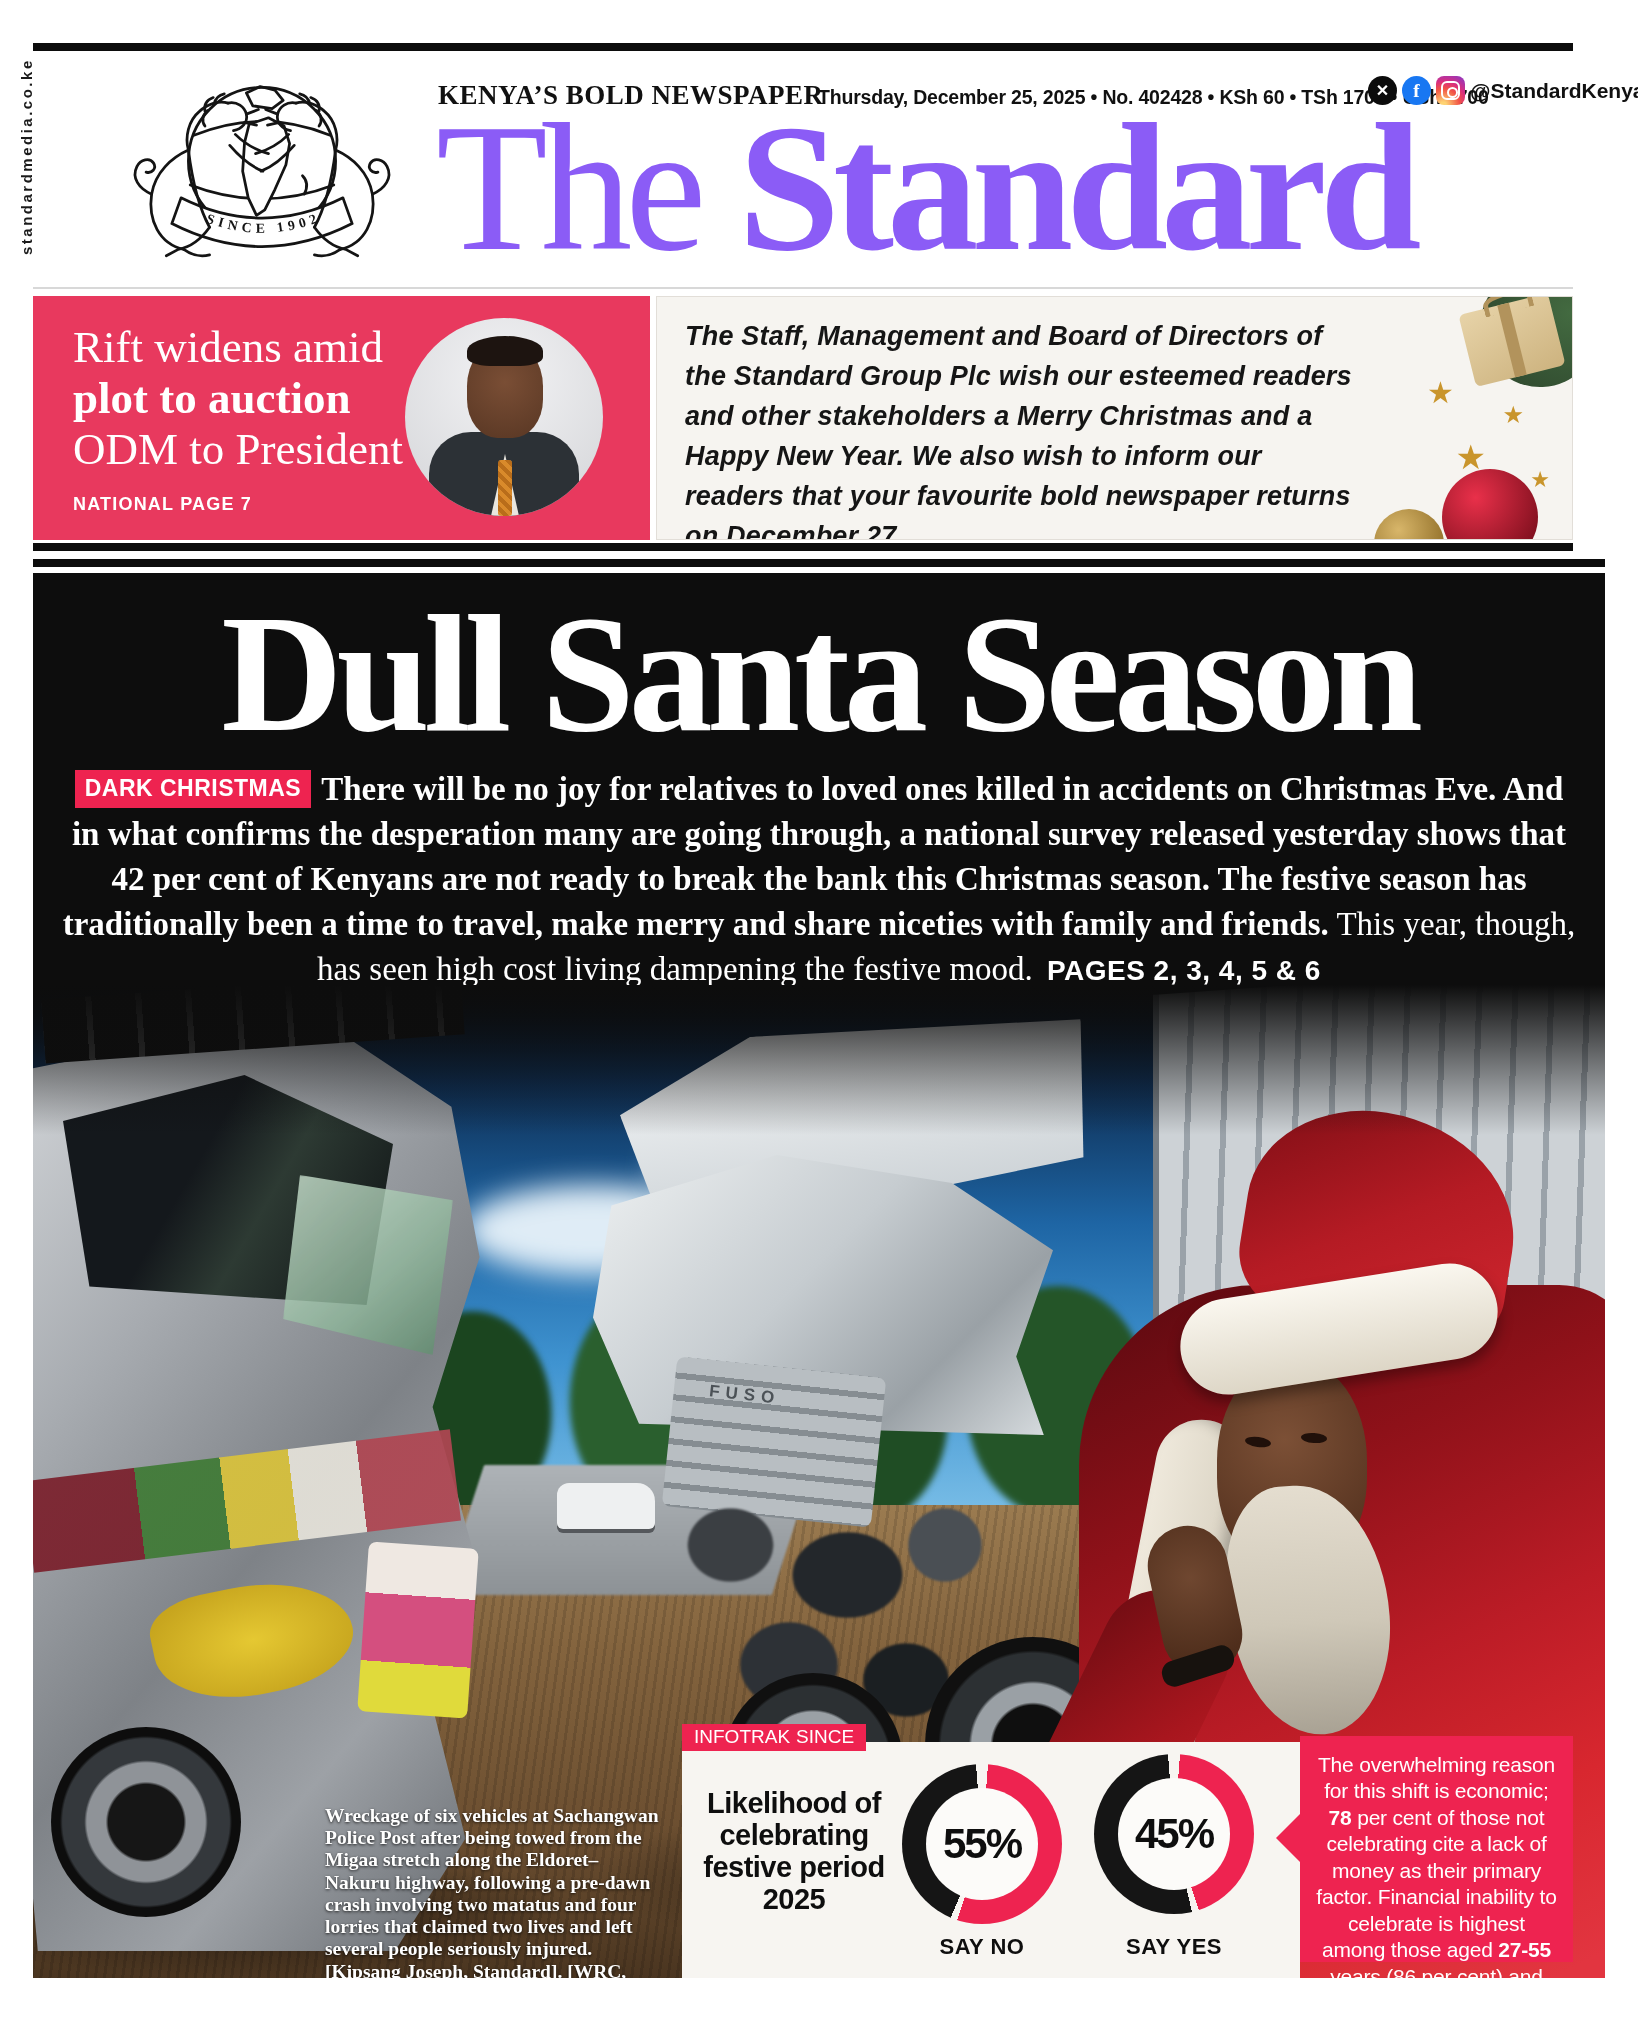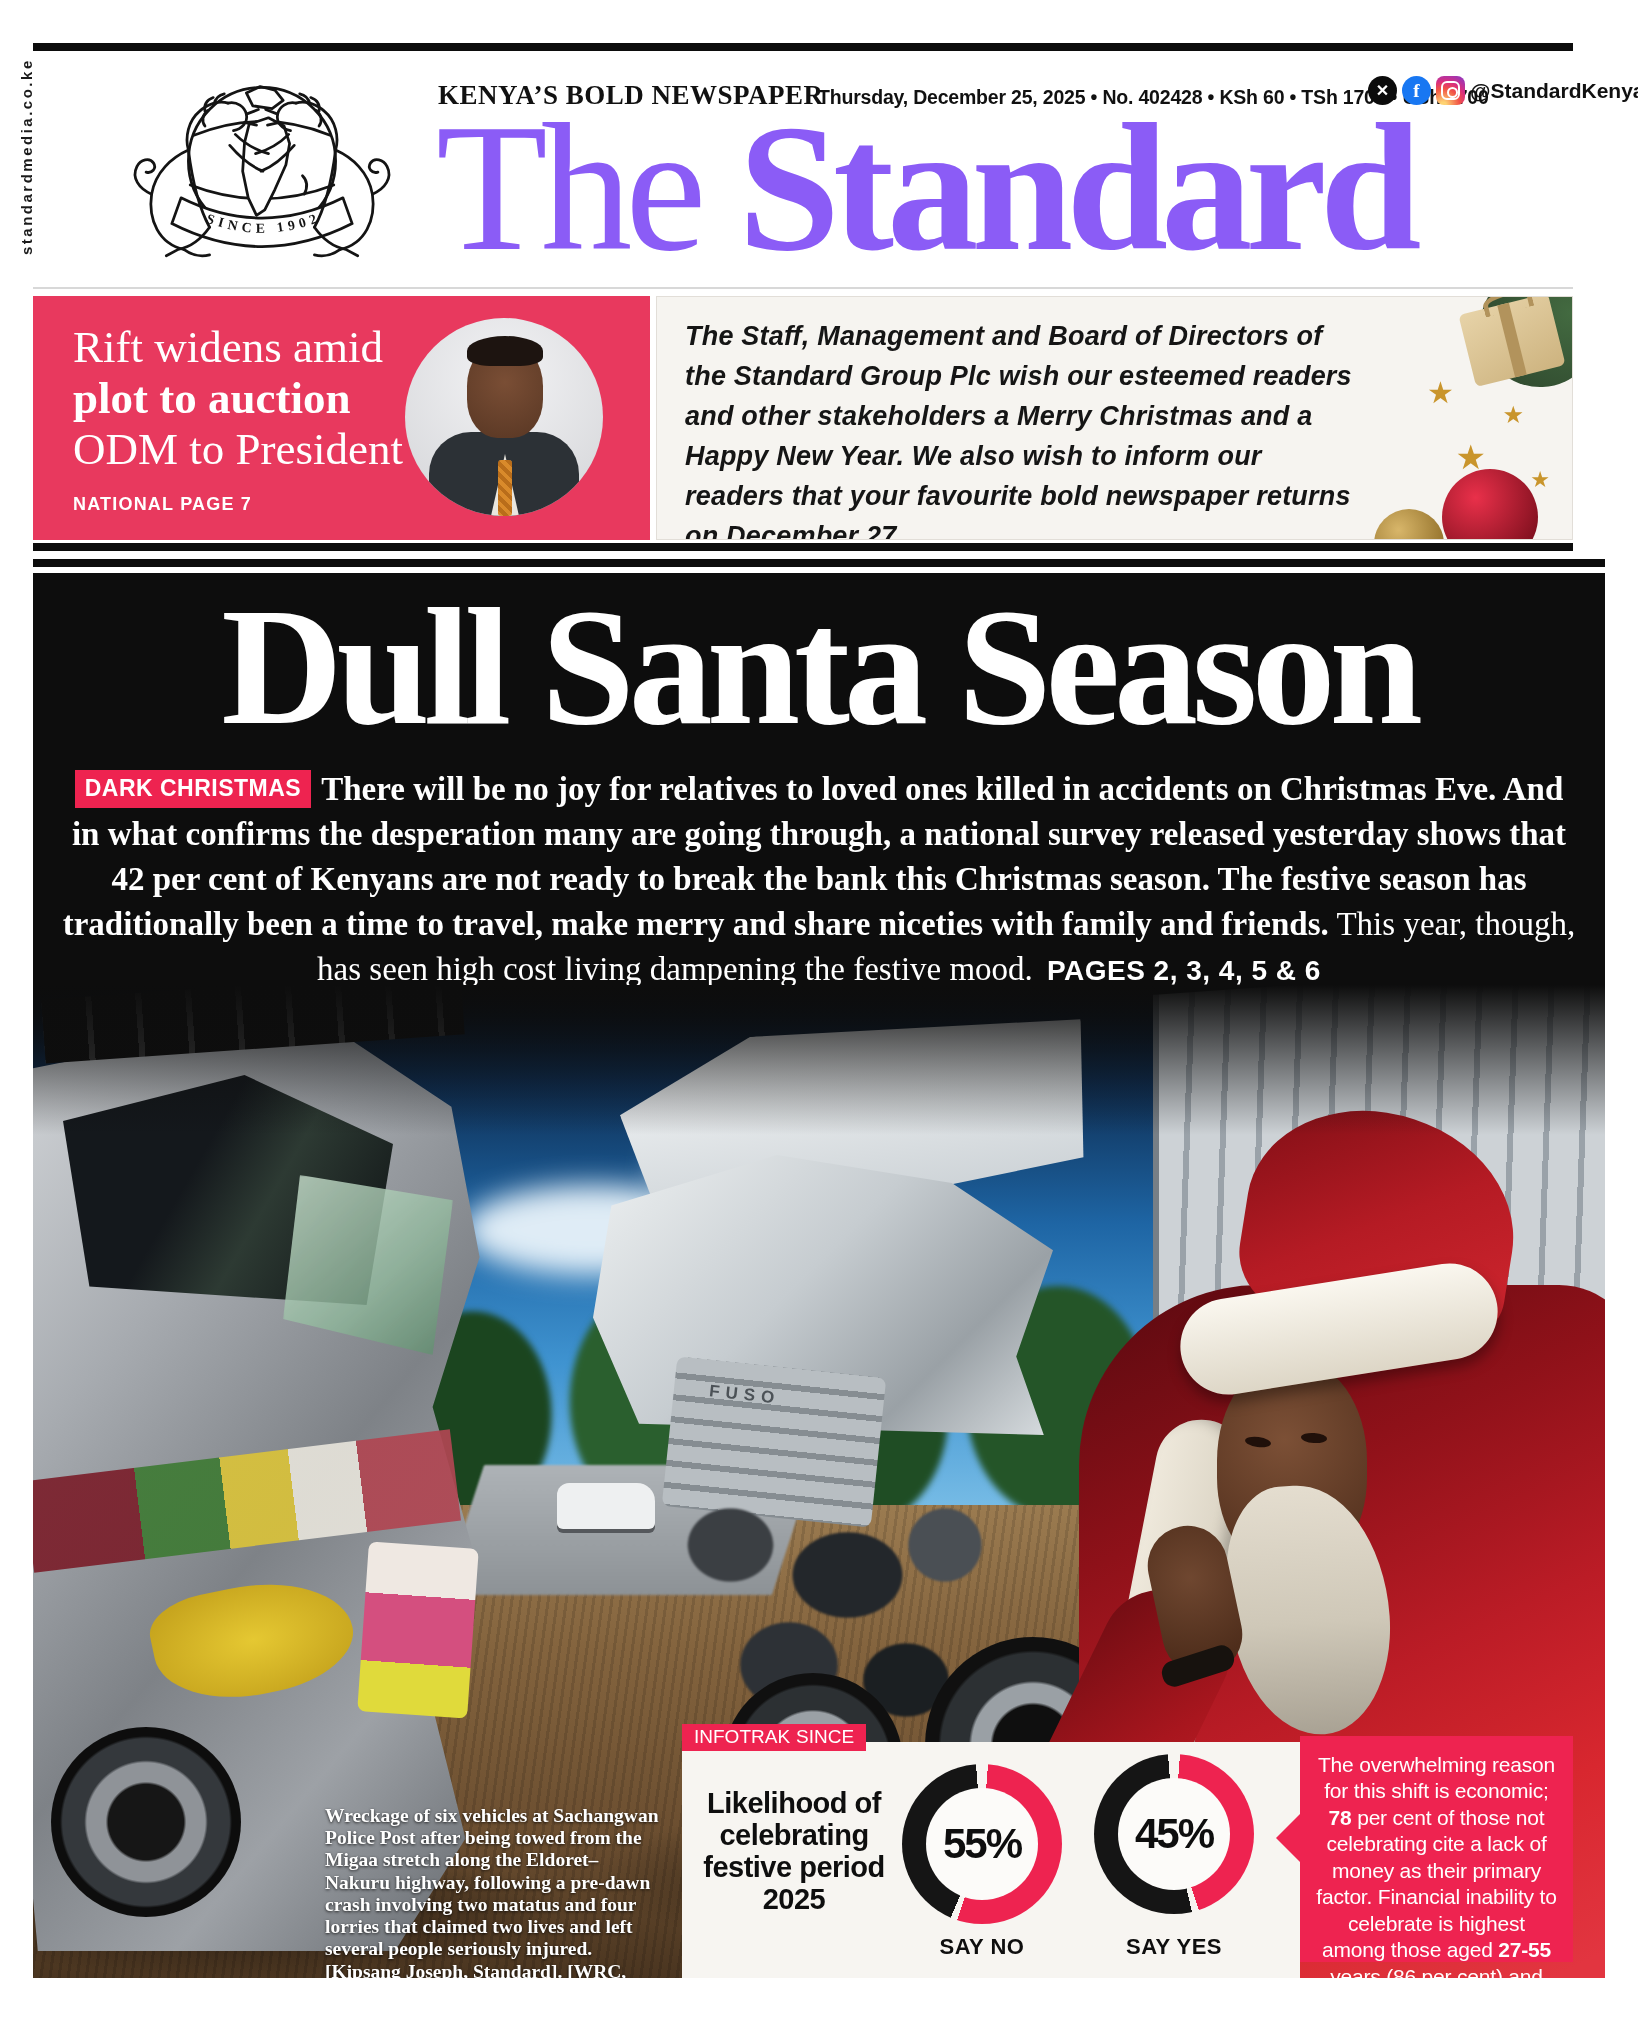--- a/index.html
+++ b/index.html
@@ -107,21 +107,21 @@
     background:radial-gradient(circle at 35% 30%, #e9304a, #7d0f1d 80%); }
   .b2 { right:128px; bottom:-40px; width:70px; height:70px;
     background:radial-gradient(circle at 35% 30%, #d8b66a, #8d6b24 80%); }
   .sprig { position:absolute; right:-28px; top:-30px; width:120px; height:120px;
     background:radial-gradient(circle at 70% 30%, #2f5b2d, #1c3a1b 75%); border-radius:50%;
     transform:rotate(20deg); opacity:0.9; }
 
   
   .hero { left:33px; top:573px; width:1572px; height:1405px; background:#0d0d0d; overflow:hidden; }
   .headline {
-    position:absolute; left:0; top:9px; width:100%; text-align:center;
+    position:absolute; left:0; top:16px; width:100%; text-align:center;
     font-family:"Liberation Serif", serif; font-weight:700; font-size:168px;
     letter-spacing:-6px; color:#ffffff; line-height:1.0; white-space:nowrap;
   }
   .lead {
     position:absolute; left:26px; top:194px; width:1520px; text-align:center;
     font-family:"Liberation Serif", serif; font-size:33px; line-height:1.36; color:#fff;
   }
   .lead .bold { font-weight:700; }
   .lead .reg  { font-weight:400; }
   .badge {

